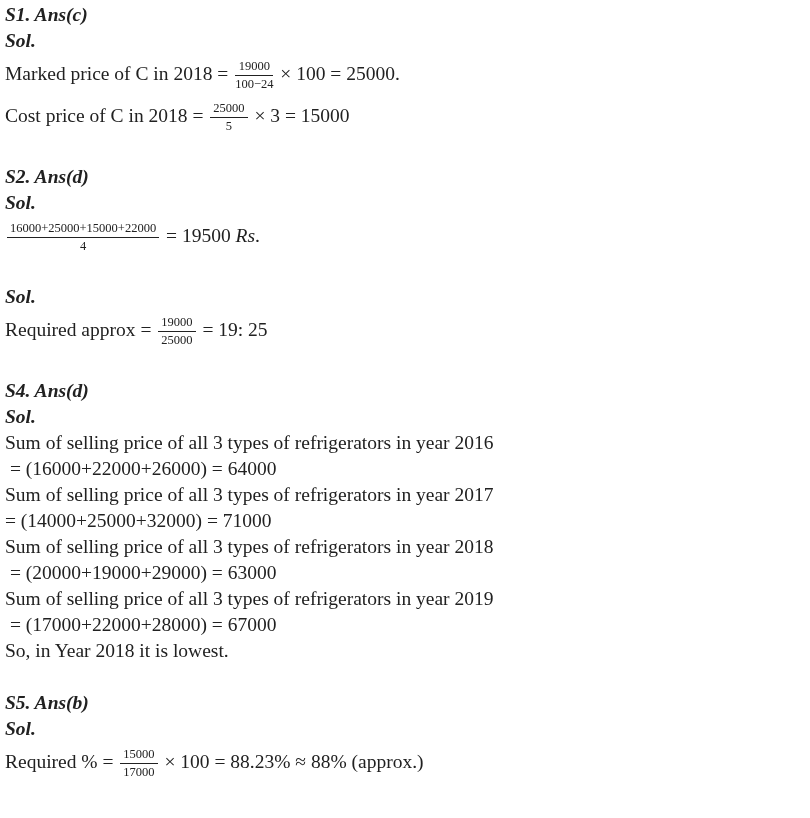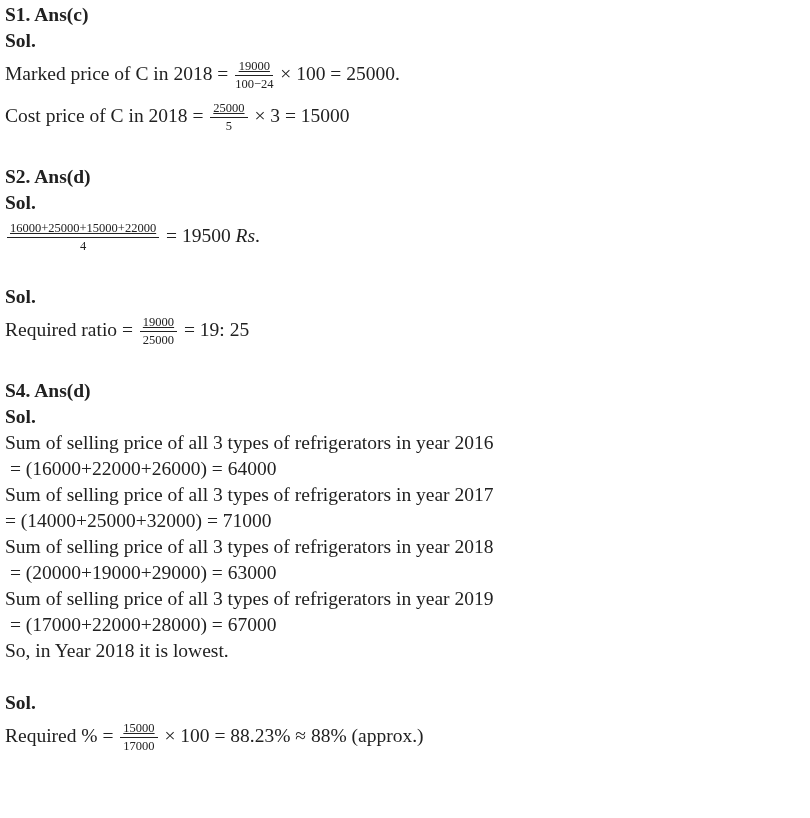--- a/index.html
+++ b/index.html
@@ -13,36 +13,35 @@
   .doc {
     font-family: "Liberation Serif", "DejaVu Serif", serif;
     color: #212121;
     font-size: 19.5px;
     line-height: 26px;
     padding: 2px 6px 0 5px;
     box-sizing: border-box;
     width: 810px;
   }
   .section + .section { margin-top: 26px; }
-  .heading { font-weight: bold; white-space: pre-wrap; }
+  .heading { font-weight: bold; white-space: pre-wrap; font-style: italic; }
   .line { min-height: 26px; white-space: pre-wrap; }
   .line.formula { padding: 5px 0; }
   .frac {
     display: inline-block;
     vertical-align: -0.62em;
     text-align: center;
     font-size: 12.5px;
     line-height: 1.12;
     margin: 0 2px;
   }
   .frac .num {
     display: block;
     border-bottom: 1.3px solid #212121;
     padding: 0 3px 1.5px 3px;
-    text-decoration: underline;
   }
   .frac .den {
     display: block;
     padding-top: 1.5px;
   }
   .it { font-style: italic; margin-top: 9px; }
 </style>
 </head>
 <body>
 
@@ -53,32 +52,33 @@
       <div class="line formula"><span>Marked price of C in 2018 = </span><span class="frac"><span class="num">19000</span><span class="den">100−24</span></span><span> × 100 = 25000.</span></div>
       <div class="line formula"><span>Cost price of C in 2018 = </span><span class="frac"><span class="num">25000</span><span class="den">5</span></span><span> × 3 = 15000</span></div>
     </div>
     <div class="section">
       <div class="heading">S2. Ans(d)</div>
       <div class="heading">Sol.</div>
       <div class="line formula"><span class="frac"><span class="num">16000+25000+15000+22000</span><span class="den">4</span></span><span> = 19500 </span><span class="it">Rs</span><span>.</span></div>
     </div>
     <div class="section">
       <div class="heading">Sol.</div>
-      <div class="line formula"><span>Required ratio = </span><span class="frac"><span class="num">19000</span><span class="den">25000</span></span><span> = 19: 25</span></div>
+      <div class="line formula"><span>Required approx = </span><span class="frac"><span class="num">19000</span><span class="den">25000</span></span><span> = 19: 25</span></div>
     </div>
     <div class="section">
       <div class="heading">S4. Ans(d)</div>
       <div class="heading">Sol.</div>
       <div class="line">Sum of selling price of all 3 types of refrigerators in year 2016</div>
       <div class="line"> = (16000+22000+26000) = 64000</div>
       <div class="line">Sum of selling price of all 3 types of refrigerators in year 2017</div>
       <div class="line">= (14000+25000+32000) = 71000</div>
       <div class="line">Sum of selling price of all 3 types of refrigerators in year 2018</div>
       <div class="line"> = (20000+19000+29000) = 63000</div>
       <div class="line">Sum of selling price of all 3 types of refrigerators in year 2019</div>
       <div class="line"> = (17000+22000+28000) = 67000</div>
       <div class="line">So, in Year 2018 it is lowest.</div>
     </div>
     <div class="section">
+      <div class="heading">S5. Ans(b)</div>
       <div class="heading">Sol.</div>
       <div class="line formula"><span>Required % = </span><span class="frac"><span class="num">15000</span><span class="den">17000</span></span><span> × 100 = 88.23% ≈ 88% (approx.)</span></div>
     </div>
   </div>
 
 </body></html>

